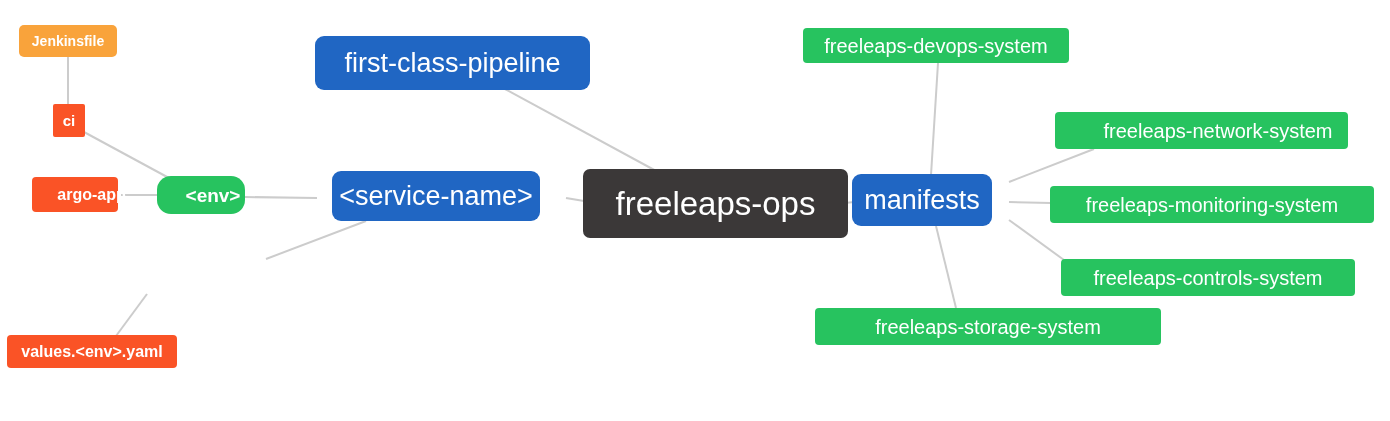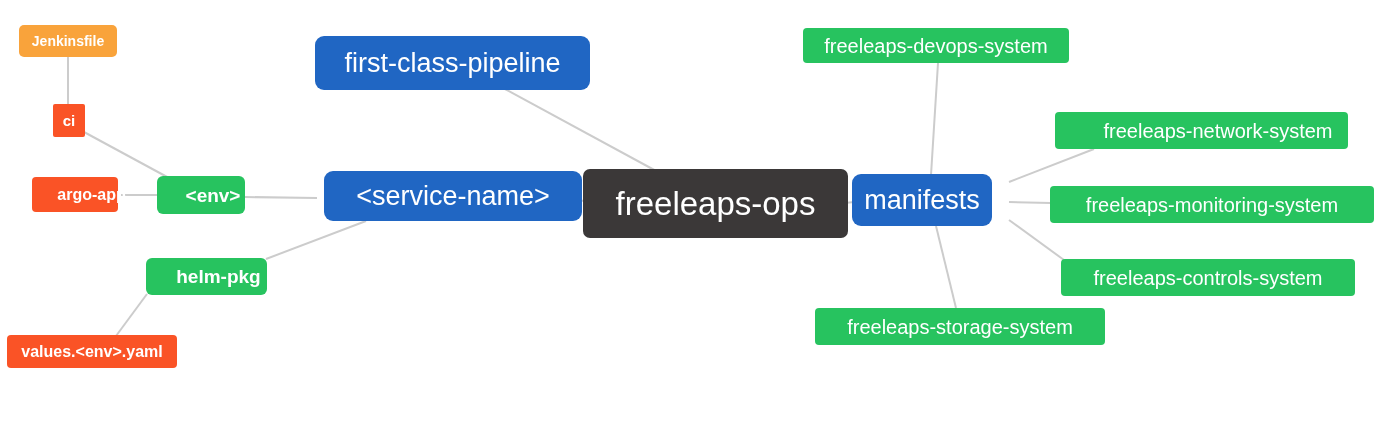--- a/index.html
+++ b/index.html
@@ -36,21 +36,21 @@
     line-height: 1;
   }
   .blue  { background: #2066c3; }
   .green { background: #27c35f; }
   .red   { background: #fa5326; }
   .amber { background: #f9a33b; }
   .dark  { background: #3b3838; }
   .f14 { font-size: 14px; font-weight: 700; border-radius: 5px; }
   .f15 { font-size: 15px; font-weight: 700; border-radius: 2px; }
   .f16 { font-size: 16px; font-weight: 700; border-radius: 4px; }
-  .f19 { font-size: 19px; font-weight: 700; border-radius: 6px; padding-left: 24px; }
+  .f19 { font-size: 19px; font-weight: 700; border-radius: 14px; padding-left: 24px; }
   .f20 { font-size: 20px; font-weight: 400; border-radius: 4px; }
   .f27 { font-size: 27px; font-weight: 400; border-radius: 9px; }
   .f33 { font-size: 33px; font-weight: 400; border-radius: 7px; }
 </style>
 </head>
 <body>
 
 <div class="canvas">
 
   <svg class="edges" width="1390" height="421" viewBox="0 0 1390 421" xmlns="http://www.w3.org/2000/svg">
@@ -75,31 +75,28 @@
     </div>
   <div class="node red   f15" style="left:53px;  top:104px; width:32px;  height:33px;">
       <span>ci</span>
     </div>
   <div class="node red   f16" style="left:32px;  top:177px; width:86px;  height:35px;padding-left:33px;">
       <span>argo-app</span>
     </div>
   <div class="node green f19" style="left:157px; top:176px; width:88px;  height:38px;">
       <span>&lt;env&gt;</span>
     </div>
-  <div class="node green f19" style="left:146px; top:258px; width:121px; height:37px;">
-      <span>helm-pkg</span>
-    </div>
   <div class="node red   f16" style="left:7px;   top:335px; width:170px; height:33px;">
       <span>values.&lt;env&gt;.yaml</span>
     </div>
 
   <div class="node blue  f27" style="left:315px; top:36px;  width:275px; height:54px;">
       <span>first-class-pipeline</span>
     </div>
-  <div class="node blue  f27" style="left:324px; top:171px; width:258px; height:50px;">
+  <div class="node blue  f27" style="left:332px; top:171px; width:208px; height:50px;">
       <span>&lt;service-name&gt;</span>
     </div>
   <div class="node dark  f33" style="left:583px; top:169px; width:265px; height:69px;">
       <span>freeleaps-ops</span>
     </div>
   <div class="node blue  f27" style="left:852px; top:174px; width:140px; height:52px;">
       <span>manifests</span>
     </div>
 
   <div class="node green f20" style="left:796px;  top:28px;  width:266px; height:35px;margin-left:7px;">
@@ -107,17 +104,17 @@
     </div>
   <div class="node green f20" style="left:1055px; top:112px; width:293px; height:37px;padding-left:33px;">
       <span>freeleaps-network-system</span>
     </div>
   <div class="node green f20" style="left:1061px; top:259px; width:294px; height:37px;">
       <span>freeleaps-controls-system</span>
     </div>
   <div class="node green f20" style="left:1050px; top:186px; width:324px; height:37px;">
       <span>freeleaps-monitoring-system</span>
     </div>
-  <div class="node green f20" style="left:815px;  top:308px; width:290px; height:37px;">
+  <div class="node green f20" style="left:815px;  top:308px; width:346px; height:37px;">
       <span>freeleaps-storage-system</span>
     </div>
 
 </div>
 
 </body></html>

